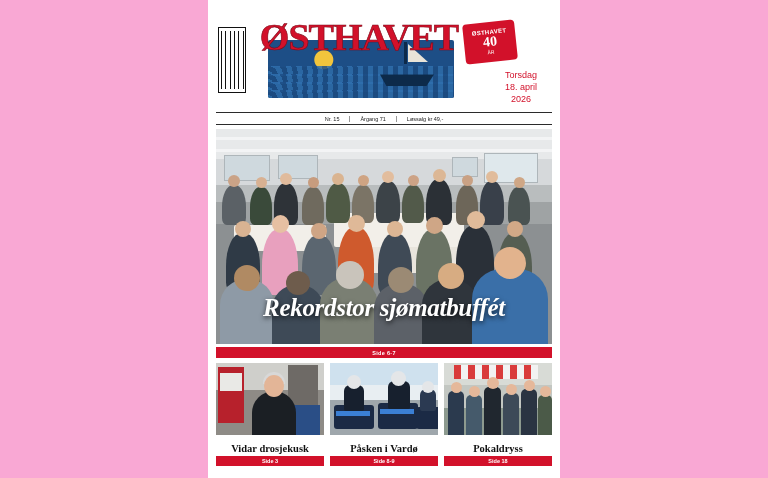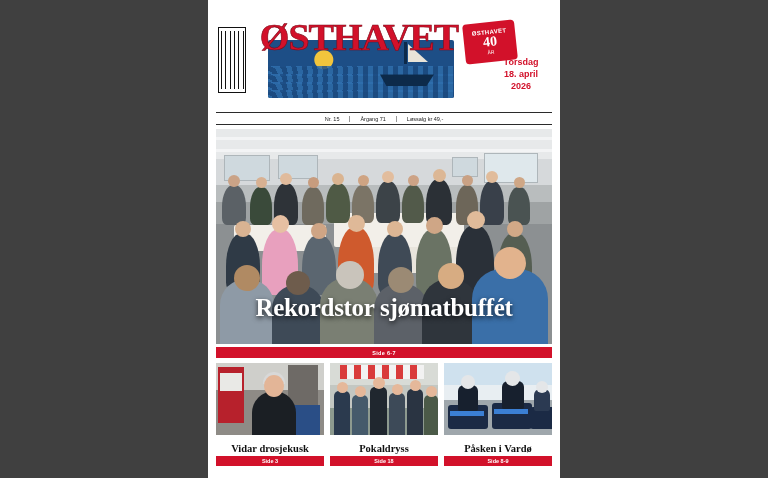--- a/index.html
+++ b/index.html
@@ -8,21 +8,21 @@
     width: 768px; height: 478px;
     background: #ffffff;
     font-family: "Liberation Sans", sans-serif;
     overflow: hidden;
   }
 
   
   #page {
     position: relative;
     width: 768px; height: 478px;
-    background: #404040;
+    background: #f9a8d4;
   }
 
   
   #newspaper {
     position: absolute;
     left: 208px; top: 0px;
     width: 352px; height: 478px;
     background: #ffffff;
     overflow: hidden;
   }
@@ -123,25 +123,25 @@
     align-items: center; justify-content: center;
     line-height: 1.05;
     transform: rotate(-6deg);
   }
   .stamp .s1 { font-size: 6px; font-weight: bold; letter-spacing: .3px; }
   .stamp .s2 { font-size: 14px; font-weight: bold; font-family: "Liberation Serif", serif; }
   .stamp .s3 { font-size: 5px; }
 
   .dateblock {
     position: absolute;
-    right: 8px; top: 56px;
+    right: 8px; top: 69px;
     width: 62px;
     text-align: center;
     color: #d2112a;
-    font-weight: bold;
+    font-weight: normal;
     font-size: 9px;
     line-height: 1.35;
   }
 
   
   .issuebar {
     height: 13px;
     margin: 2px 8px 0 8px;
     border-top: 1px solid #2b2b2b;
     border-bottom: 1px solid #2b2b2b;
@@ -203,20 +203,21 @@
     text-align: center;
   }
   .headline {
     font-family: "Liberation Serif", serif;
     font-weight: bold;
     font-size: 25px;
     color: #ffffff;
     text-shadow: 0 2px 5px rgba(0,0,0,.75);
     letter-spacing: -0.3px;
     white-space: nowrap;
+    font-style: italic;
   }
 
   .redbar {
     margin: 3px 8px 0 8px;
     height: 11px;
     background: #d2112a;
     color: #fff;
     font-size: 5.5px;
     font-weight: bold;
     display: flex;
@@ -454,20 +455,39 @@
           <div class="t1-door"></div>
           <div class="t1-red"></div>
           <div class="t1-white"></div>
           <div class="t1-bin"></div>
           <div class="t1-body"></div>
           <div class="t1-hair"></div>
           <div class="t1-head"></div>
         </div>
         <div class="teaser-title">Vidar drosjekusk</div>
         <div class="teaser-bar">Side 3</div>
+      </div>
+
+      <div class="teaser">
+        <div class="teaser-photo">
+          <div class="t2-bg"></div>
+          <div class="t2-sled" style="left:4px;  top:42px; width:40px; height:24px;"></div>
+          <div class="t2-stripe" style="left:6px; top:48px; width:34px; height:5px;"></div>
+          <div class="t2-rider" style="left:14px; top:22px; width:20px; height:26px;"></div>
+          <div class="t2-helmet" style="left:17px; top:12px; width:14px; height:14px;"></div>
+          <div class="t2-sled" style="left:48px; top:40px; width:40px; height:26px;"></div>
+          <div class="t2-stripe" style="left:50px; top:46px; width:34px; height:5px;"></div>
+          <div class="t2-rider" style="left:58px; top:18px; width:22px; height:28px;"></div>
+          <div class="t2-helmet" style="left:61px; top:8px; width:15px; height:15px;"></div>
+          <div class="t2-sled" style="left:86px; top:44px; width:24px; height:22px;"></div>
+          <div class="t2-rider" style="left:90px; top:26px; width:16px; height:22px; background:#2b3a52;"></div>
+          <div class="t2-helmet" style="left:92px; top:18px; width:12px; height:12px;"></div>
+        </div>
+        <div class="teaser-title">Påsken i Vardø</div>
+        <div class="teaser-bar">Side 8-9</div>
       </div>
 
       <div class="teaser">
         <div class="teaser-photo">
           <div class="t3-bg"></div>
           <div class="t3-flag"></div>
           <div class="t3-kid" style="left:4px;  width:16px; height:44px; background:#2b3a4e;"></div>
           <div class="t3-head" style="left:7px;  bottom:42px; width:11px; height:11px;"></div>
           <div class="t3-kid" style="left:22px; width:16px; height:40px; background:#455a6b;"></div>
           <div class="t3-head" style="left:25px; bottom:38px; width:11px; height:11px;"></div>
@@ -477,34 +497,15 @@
           <div class="t3-head" style="left:62px; bottom:40px; width:11px; height:11px;"></div>
           <div class="t3-kid" style="left:77px; width:16px; height:46px; background:#2a3442;"></div>
           <div class="t3-head" style="left:80px; bottom:44px; width:11px; height:11px;"></div>
           <div class="t3-kid" style="left:94px; width:14px; height:40px; background:#4b5a48;"></div>
           <div class="t3-head" style="left:96px; bottom:38px; width:11px; height:11px;"></div>
         </div>
         <div class="teaser-title">Pokaldryss</div>
         <div class="teaser-bar">Side 18</div>
       </div>
 
-      <div class="teaser">
-        <div class="teaser-photo">
-          <div class="t2-bg"></div>
-          <div class="t2-sled" style="left:4px;  top:42px; width:40px; height:24px;"></div>
-          <div class="t2-stripe" style="left:6px; top:48px; width:34px; height:5px;"></div>
-          <div class="t2-rider" style="left:14px; top:22px; width:20px; height:26px;"></div>
-          <div class="t2-helmet" style="left:17px; top:12px; width:14px; height:14px;"></div>
-          <div class="t2-sled" style="left:48px; top:40px; width:40px; height:26px;"></div>
-          <div class="t2-stripe" style="left:50px; top:46px; width:34px; height:5px;"></div>
-          <div class="t2-rider" style="left:58px; top:18px; width:22px; height:28px;"></div>
-          <div class="t2-helmet" style="left:61px; top:8px; width:15px; height:15px;"></div>
-          <div class="t2-sled" style="left:86px; top:44px; width:24px; height:22px;"></div>
-          <div class="t2-rider" style="left:90px; top:26px; width:16px; height:22px; background:#2b3a52;"></div>
-          <div class="t2-helmet" style="left:92px; top:18px; width:12px; height:12px;"></div>
-        </div>
-        <div class="teaser-title">Påsken i Vardø</div>
-        <div class="teaser-bar">Side 8-9</div>
-      </div>
-
     </div>
   </div>
 </div>
 
 </body></html>

